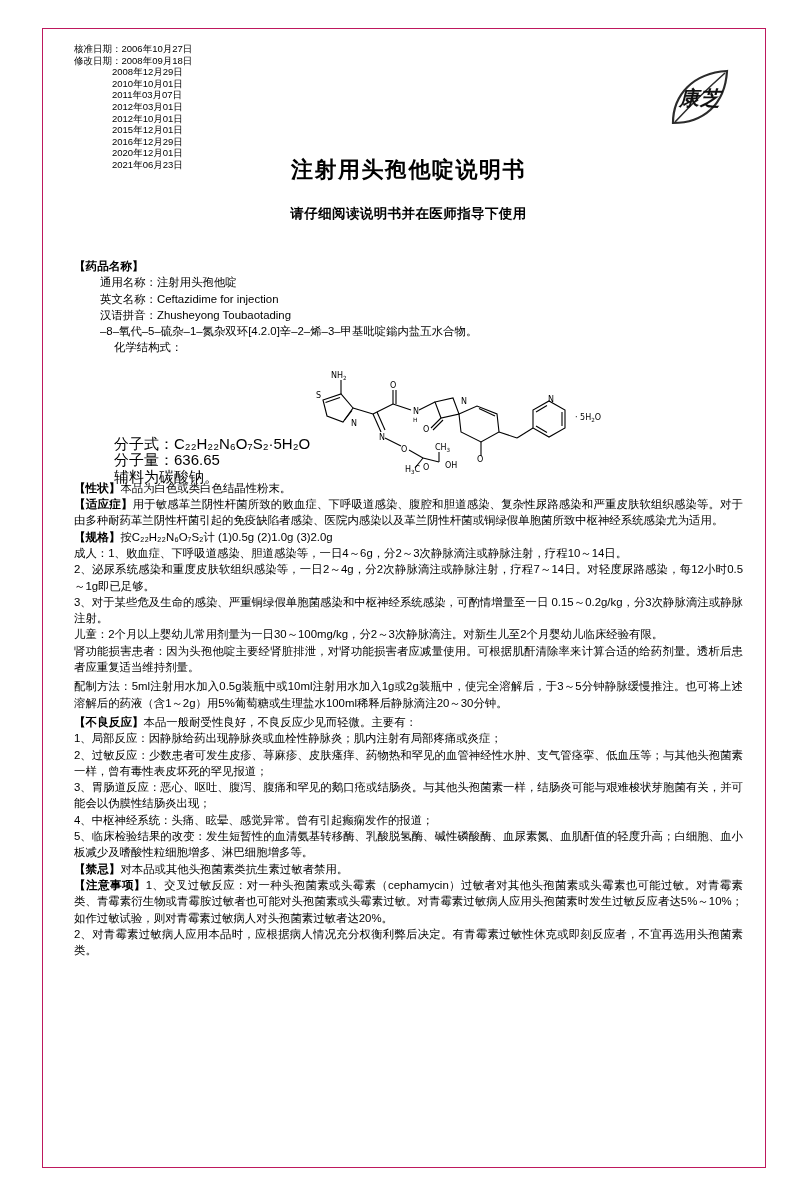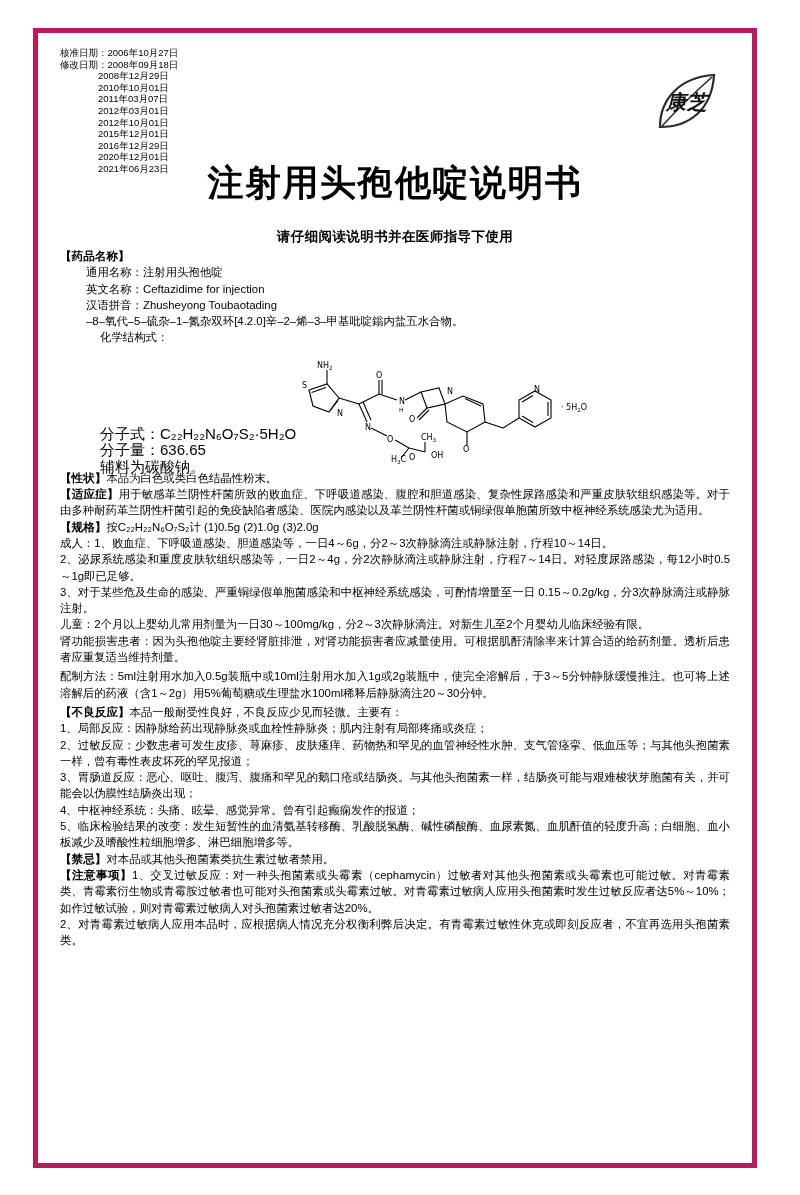--- a/index.html
+++ b/index.html
@@ -15,28 +15,28 @@
   }
   .page {
     position: relative;
     width: 800px;
     height: 1195px;
     box-sizing: border-box;
     background: #fff;
   }
   .sheet {
     position: absolute;
-    left: 33px;
+    left: 42px;
     top: 28px;
     width: 724px;
     height: 1140px;
-    border: 5px solid #be185d;
+    border: 1px solid #be185d;
     background: #fff;
     box-sizing: border-box;
-    padding: 14px 22px 10px 22px;
+    padding: 14px 22px 10px 31px;
   }
   
   .hdr {
     position: relative;
     height: 118px;
   }
   .dates {
     font-size: 9.5px;
     line-height: 11.6px;
     color: #000;
@@ -68,37 +68,37 @@
     justify-content: center;
     font-size: 20px;
     font-weight: bold;
     color: #111;
     letter-spacing: 1px;
     font-family: "DejaVu Sans", sans-serif;
   }
   
   .title {
     text-align: center;
-    font-size: 36px;
+    font-size: 22px;
     font-weight: bold;
     letter-spacing: 1.5px;
     margin-top: -6px;
     font-family: "DejaVu Sans", sans-serif;
   }
   .subtitle {
     text-align: center;
     font-size: 13.5px;
     font-weight: bold;
     margin-top: 20px;
     letter-spacing: 0.4px;
     font-family: "DejaVu Sans", sans-serif;
   }
   
   .body {
-    margin-top: 2px;
+    margin-top: 35px;
     font-size: 11.4px;
     line-height: 16.3px;
     text-align: justify;
   }
   .sec-head {
     font-weight: bold;
     font-size: 11.6px;
   }
   .ind1 { padding-left: 26px; }
   .ind2 { padding-left: 40px; }

